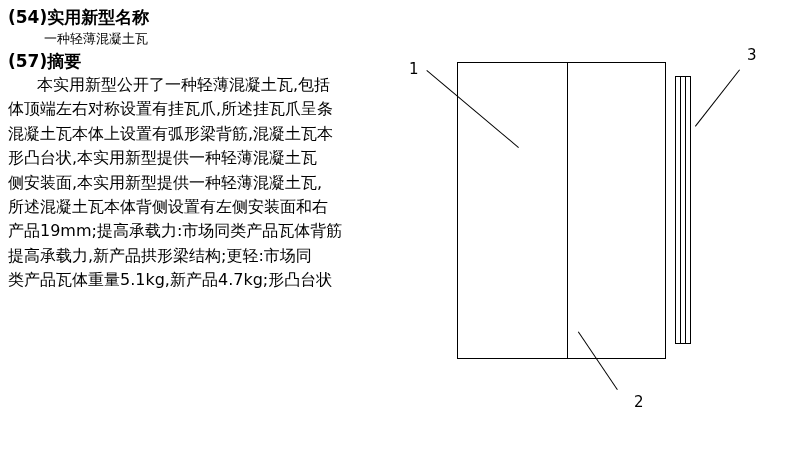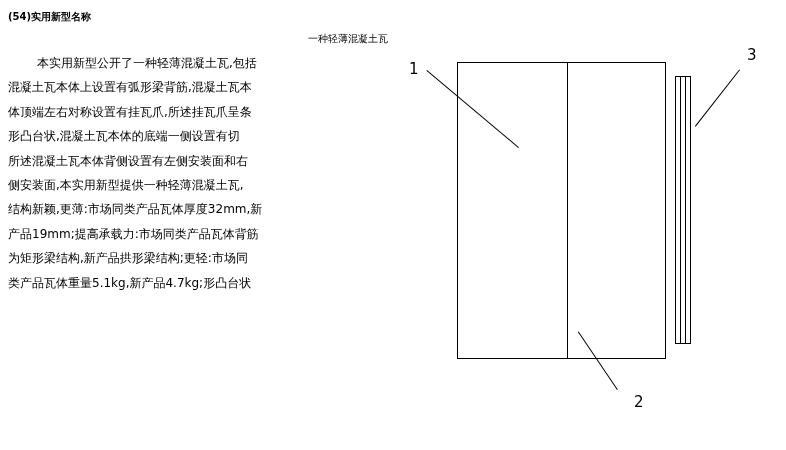--- a/index.html
+++ b/index.html
@@ -22,38 +22,37 @@
   }
 
   
   .text-col {
     position: absolute;
     left: 8px;
     top: 6px;
     width: 380px;
   }
   .section-head {
-    font-size: 10px;
+    font-size: 17px;
     font-weight: bold;
     line-height: 22px;
     letter-spacing: 0px;
     white-space: nowrap;
   }
   .title-line {
-    font-size: 10px;
+    font-size: 13px;
     line-height: 22px;
     padding-left: 36px;
     white-space: nowrap;
-    text-align: right;
   }
   .abstract {
     margin-top: 1px;
   }
   .abstract-line {
-    font-size: 12px;
+    font-size: 16px;
     line-height: 24.4px;
     white-space: nowrap;
   }
   .abstract-line.indent {
     text-indent: 29px;
   }
 
   
   .figure {
     position: absolute;
@@ -87,31 +86,31 @@
 <body>
 
 <div id="page">
 
   <div class="text-col">
 
     <div class="section-head">(54)实用新型名称</div>
 
     <div class="title-line">一种轻薄混凝土瓦</div>
 
+    <div class="section-head">(57)摘要</div>
 
     <div class="abstract">
       <div class="abstract-line indent">本实用新型公开了一种轻薄混凝土瓦,包括</div>
+      <div class="abstract-line">体顶端左右对称设置有挂瓦爪,所述挂瓦爪呈条</div>
       <div class="abstract-line">混凝土瓦本体上设置有弧形梁背筋,混凝土瓦本</div>
-      <div class="abstract-line">体顶端左右对称设置有挂瓦爪,所述挂瓦爪呈条</div>
-      <div class="abstract-line">形凸台状,混凝土瓦本体的底端一侧设置有切</div>
+      <div class="abstract-line">形凸台状,本实用新型提供一种轻薄混凝土瓦</div>
+      <div class="abstract-line">侧安装面,本实用新型提供一种轻薄混凝土瓦,</div>
       <div class="abstract-line">所述混凝土瓦本体背侧设置有左侧安装面和右</div>
-      <div class="abstract-line">侧安装面,本实用新型提供一种轻薄混凝土瓦,</div>
-      <div class="abstract-line">结构新颖,更薄:市场同类产品瓦体厚度32mm,新</div>
       <div class="abstract-line">产品19mm;提高承载力:市场同类产品瓦体背筋</div>
-      <div class="abstract-line">为矩形梁结构,新产品拱形梁结构;更轻:市场同</div>
+      <div class="abstract-line">提高承载力,新产品拱形梁结构;更轻:市场同</div>
       <div class="abstract-line">类产品瓦体重量5.1kg,新产品4.7kg;形凸台状</div>
     </div>
   </div>
 
   <div class="figure">
 
     <div class="fig-line v" style="left:62px;  top:62px;  height:296px;"></div>
     <div class="fig-line v" style="left:270px; top:62px;  height:296px;"></div>
     <div class="fig-line h" style="left:62px;  top:62px;  width:209px;"></div>
     <div class="fig-line h" style="left:62px;  top:358px; width:209px;"></div>

